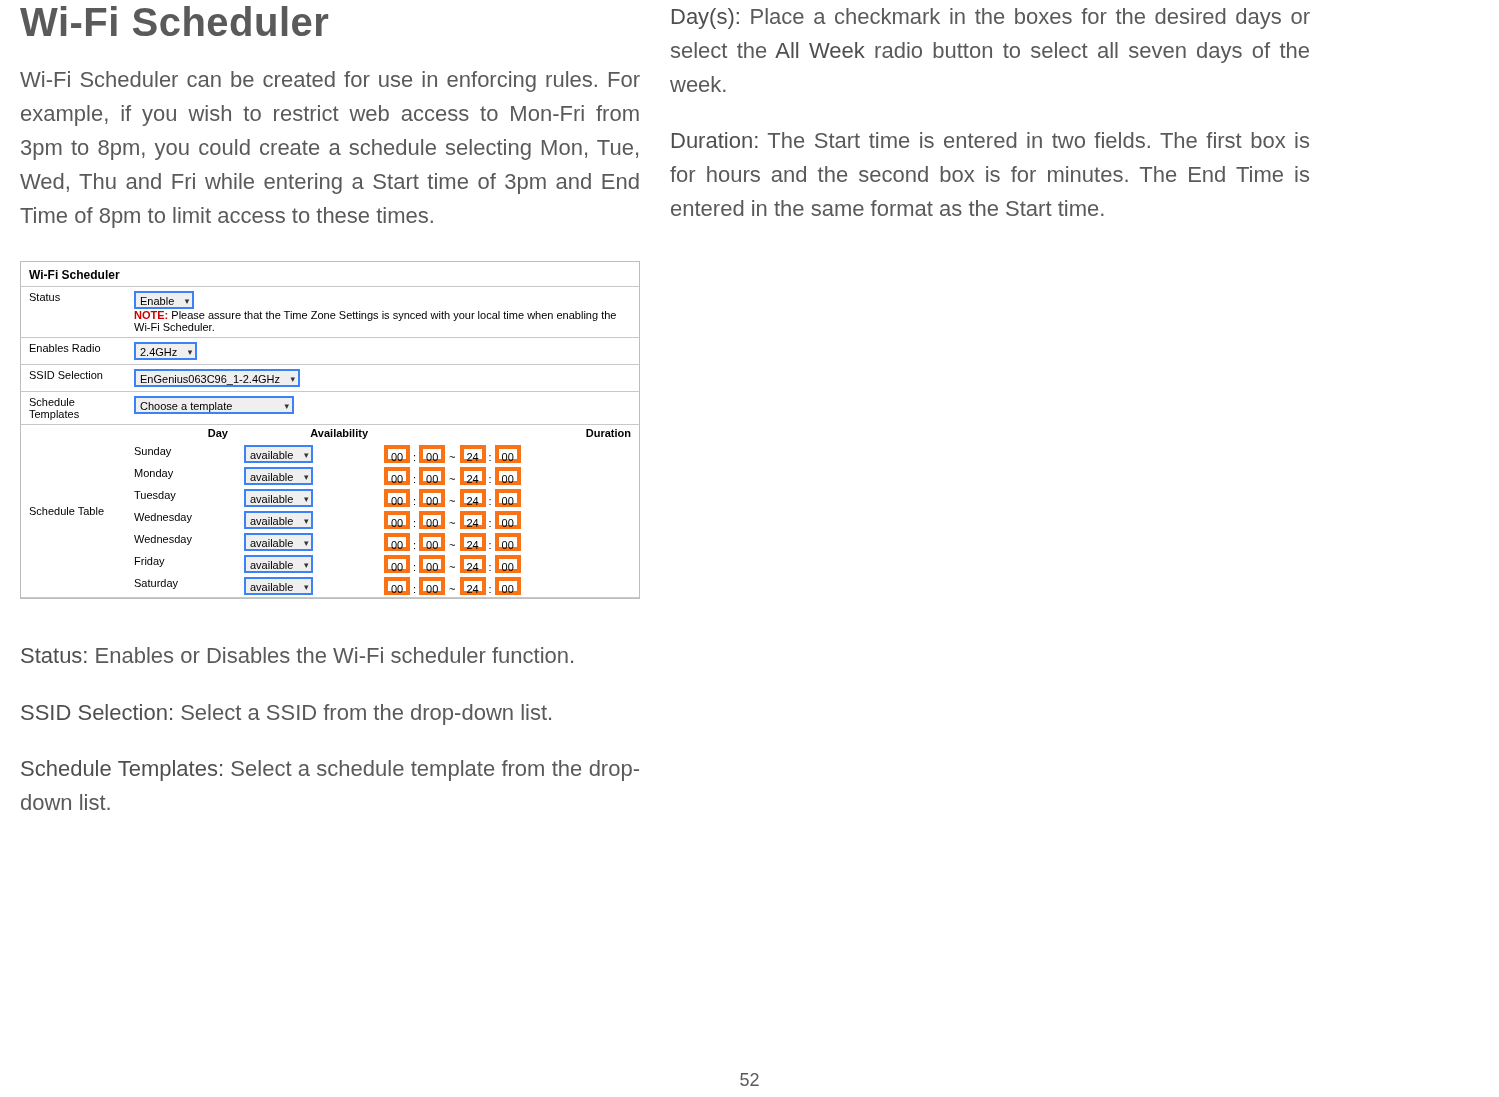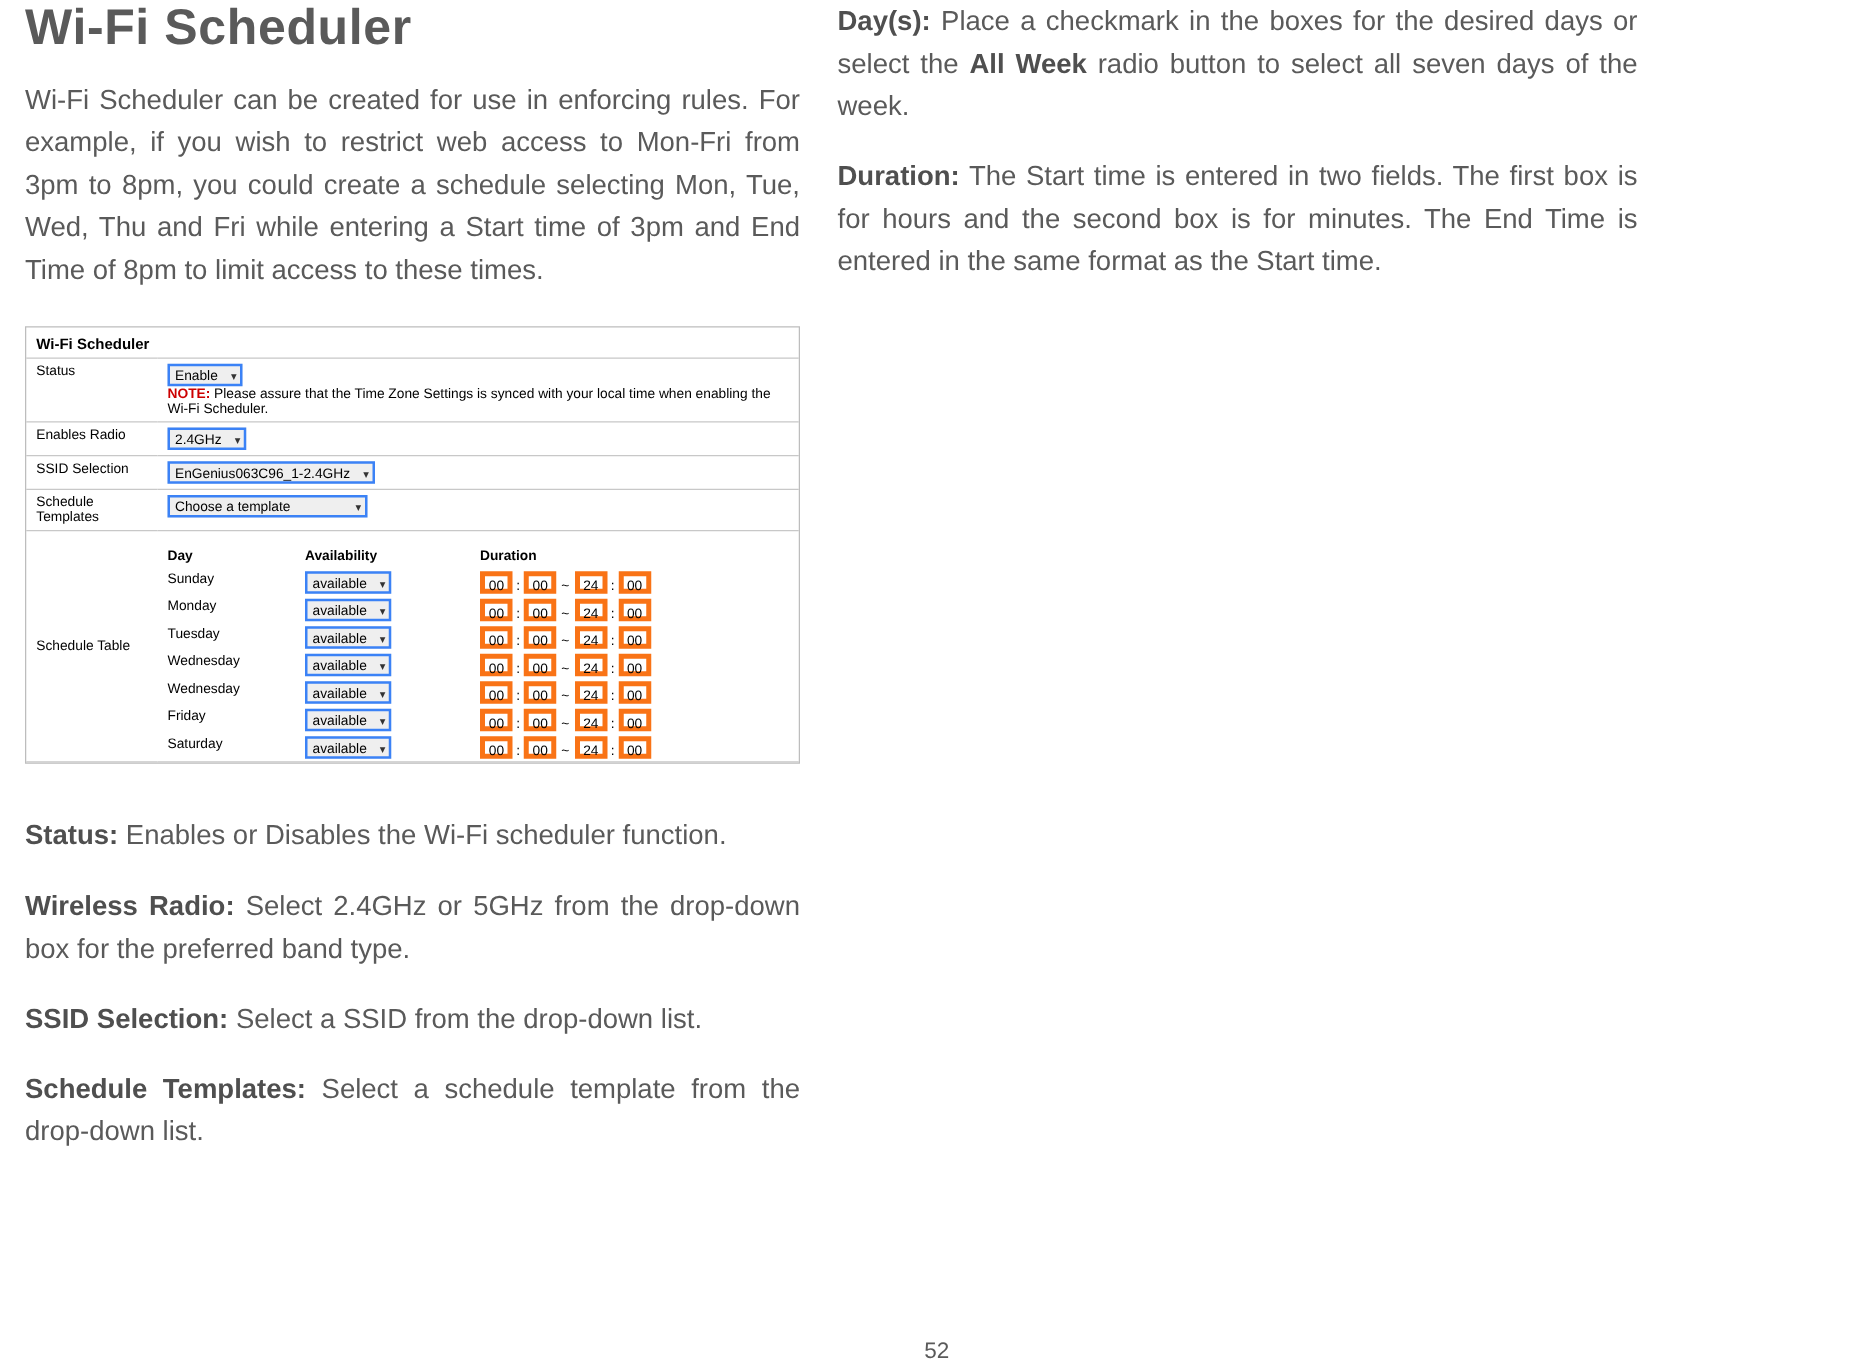--- a/index.html
+++ b/index.html
@@ -36,21 +36,21 @@
       color: #5a5a5a;
       margin-bottom: 28px;
     }
     .para {
       font-size: 22px;
       line-height: 1.55;
       text-align: justify;
       color: #5a5a5a;
       margin-bottom: 22px;
     }
-    .para b, .intro b { font-weight: 700; color:#4f4f4f;}
+    .para b, .intro b { font-weight: 400; color:#4f4f4f;}
     .shot {
       border: 1px solid #bdbdbd;
       margin-bottom: 40px;
       background:#fff;
       font-size: 11px;
       color:#000;
     }
     .shot-title {
       font-weight:700;
       font-size:12px;
@@ -88,21 +88,21 @@
       border:4px solid #f97316;
       background:#fff;
       width:26px;
       height:18px;
       line-height:16px;
       font-size:11px;
       padding:0 3px;
       color:#000;
       text-align:left;
     }
-    .sched-head td { font-weight:700; color:#000; padding-top:14px; }
+    .sched-head td { font-weight:700; color:#000; padding-top:2px;text-align:right; }
     .sched-row td { padding:2px 8px; color:#000;}
     .tilde { padding:0 4px; }
     .colon { padding:0 3px; }
     .page-num {
       position:absolute;
       left:50%;
       transform:translateX(-50%);
       bottom:6px;
       font-size:18px;
       color:#5a5a5a;
@@ -194,23 +194,20 @@
           </td>
         </tr>
       </tbody>
         </table>
     </div>
 
     <p class="para">
       <b>Status:</b><span> Enables or Disables the Wi-Fi scheduler function.</span>
     </p>
     <p class="para">
-      <b>Wireless Radio:</b><span> Select 2.4GHz or 5GHz from the drop-down box for the preferred band type.</span>
-    </p>
-    <p class="para">
       <b>SSID Selection:</b><span> Select a SSID from the drop-down list.</span>
     </p>
     <p class="para">
       <b>Schedule Templates:</b><span> Select a schedule template from the drop-down list.</span>
     </p>
   </div>
 
   <div class="col col-right">
     <p class="para">
       <b>Day(s):</b><span> Place a checkmark in the boxes for the desired days or select the </span><b>All Week</b><span> radio button to select all seven days of the week.</span>

